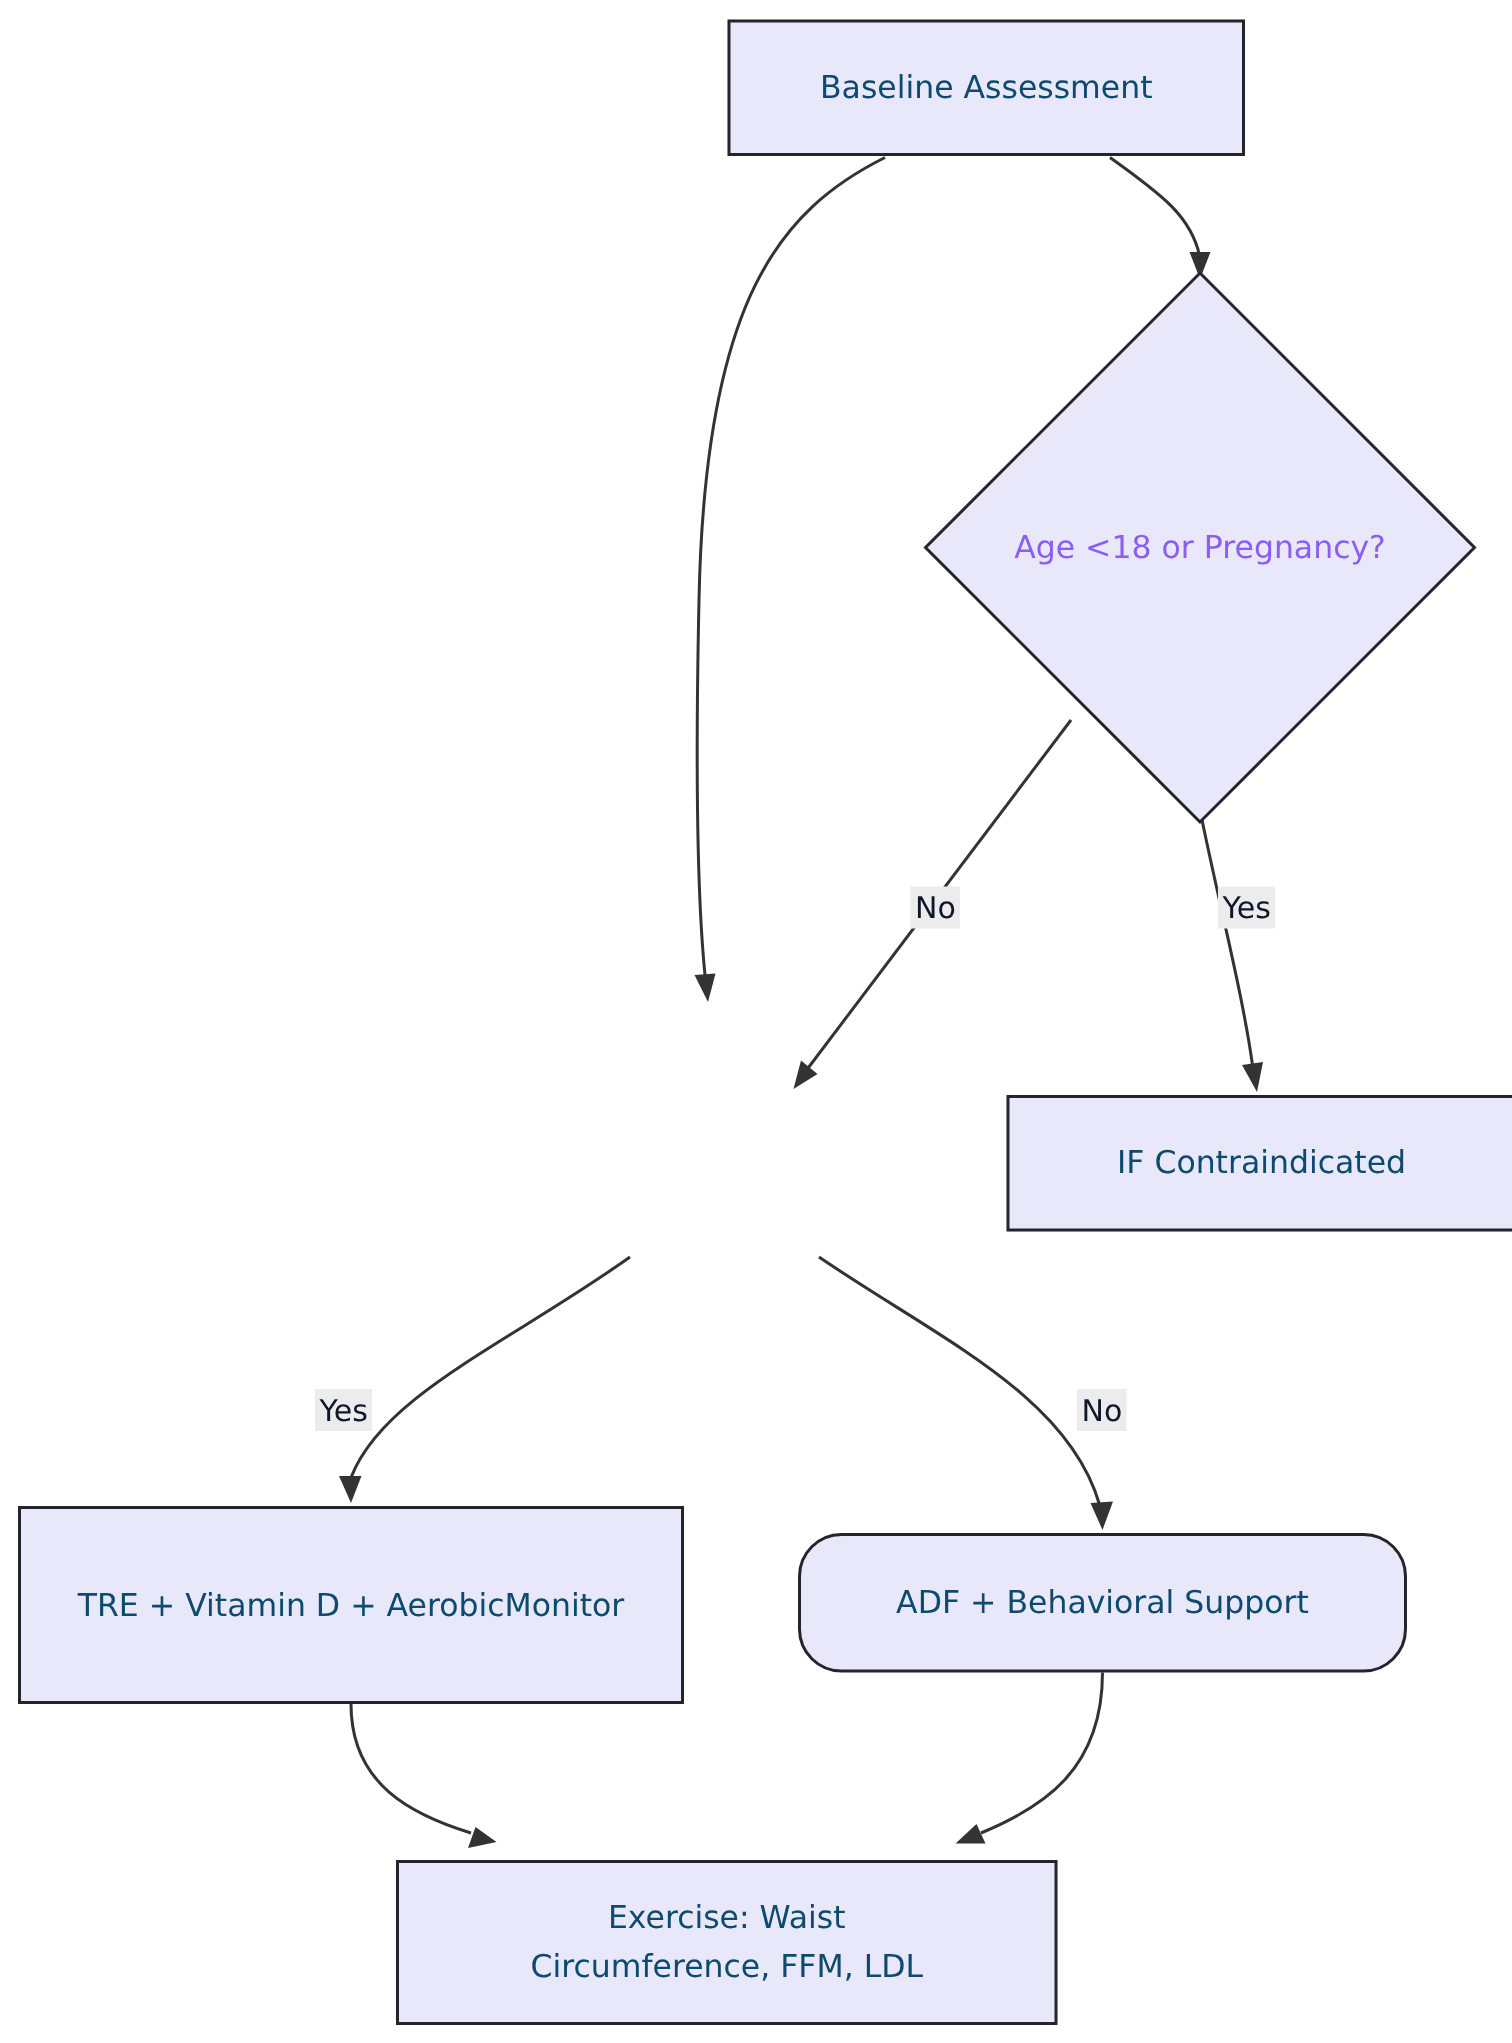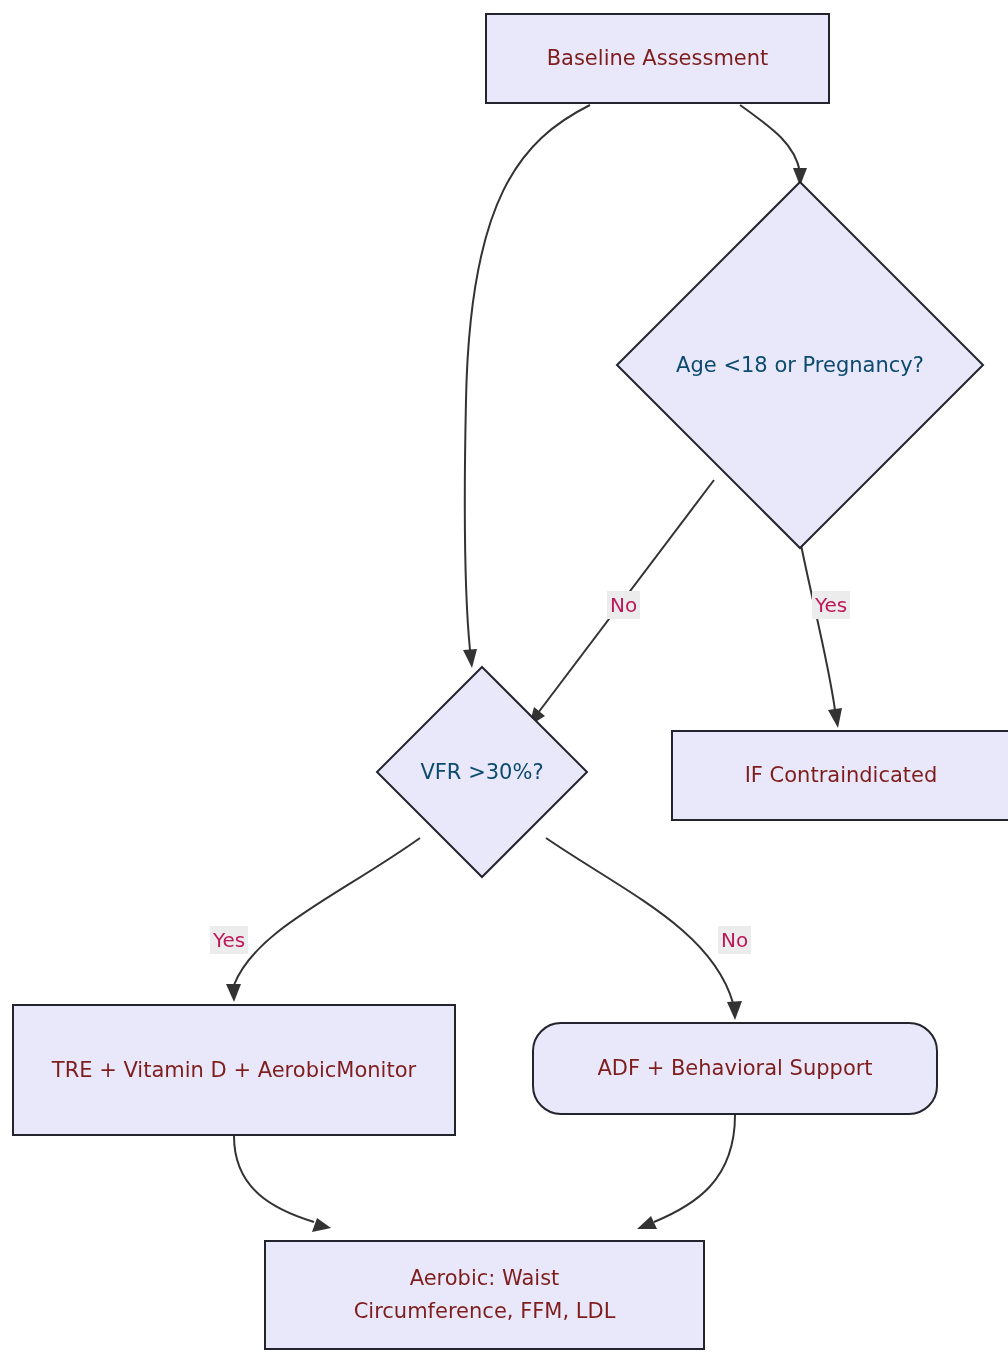--- a/index.html
+++ b/index.html
@@ -38,21 +38,21 @@
     position: absolute;
     box-sizing: border-box;
     display: flex;
     align-items: center;
     justify-content: center;
     text-align: center;
   }
   .node-rect {
     background: #e8e8fa;
     border: 2px solid #24242e;
-    color: #7f1d1d;
+    color: #0c4a6e;
     font-size: 21px;
     line-height: 1.55;
     padding: 16px 14px;
   }
   .node-diamond-wrap {
     position: absolute;
     display: flex;
     align-items: center;
     justify-content: center;
   }
@@ -64,30 +64,30 @@
     height: 100%;
   }
   .diamond-shape polygon {
     fill: #e8e8fa;
     stroke: #24242e;
     stroke-width: 2;
   }
   .diamond-label {
     position: relative;
     z-index: 2;
-    color: #0c4a6e;
+    color: #8b5cf6;
     font-size: 21px;
     line-height: 1.45;
     text-align: center;
     white-space: nowrap;
   }
   .edge-label {
     position: absolute;
     background: #ececec;
-    color: #be185d;
+    color: #0f172a;
     font-size: 20px;
     line-height: 1.2;
     padding: 2px 3px;
     white-space: nowrap;
   }
 </style>
 </head>
 <body>
 
 <div id="flow-root">
@@ -139,42 +139,36 @@
     <span>Baseline Assessment</span>
   </div>
 
   <div class="node-diamond-wrap" style="left:615px; top:180px; width:370px; height:370px;">
     <svg class="diamond-shape" viewBox="0 0 370 370" preserveAspectRatio="none">
       <polygon points="185,2 368,185 185,368 2,185"></polygon>
     </svg>
     <span class="diamond-label">Age &lt;18 or Pregnancy?</span>
   </div>
 
-  <div class="node-diamond-wrap" style="left:375px; top:665px; width:214px; height:214px;">
-    <svg class="diamond-shape" viewBox="0 0 214 214" preserveAspectRatio="none">
-      <polygon points="107,2 212,107 107,212 2,107"></polygon>
-    </svg>
-    <span class="diamond-label">VFR &gt;30%?</span>
-  </div>
 
   <div class="node node-rect" style="left:671px; top:730px; width:340px; height:91px;">
     <span>IF Contraindicated</span>
   </div>
 
   <div class="node node-rect" style="left:12px; top:1004px; width:444px; height:132px; flex-direction:row;">
     <span>TRE + Vitamin D + Aerobic</span>
     <span>Monitor</span>
   </div>
 
   <div class="node node-rect" style="left:532px; top:1022px; width:406px; height:93px;border-radius:29px;">
     <span>ADF + Behavioral Support</span>
   </div>
 
   <div class="node node-rect" style="left:264px; top:1240px; width:441px; height:110px; flex-direction:column;">
-    <span>Aerobic: Waist</span>
+    <span>Exercise: Waist</span>
     <span>Circumference, FFM, LDL</span>
   </div>
 
   <div class="edge-label" style="left:607px; top:591px;">No</div>
 
   <div class="edge-label" style="left:812px; top:591px;">Yes</div>
 
   <div class="edge-label" style="left:210px; top:926px;">Yes</div>
 
   <div class="edge-label" style="left:718px; top:926px;">No</div>

